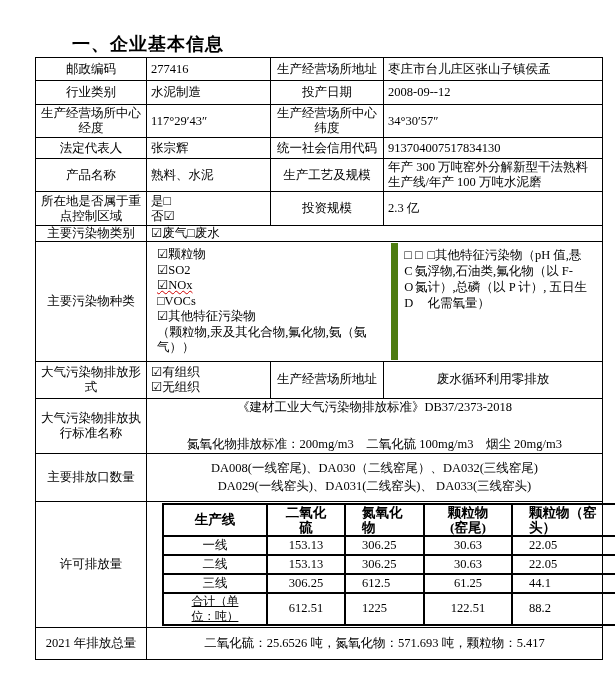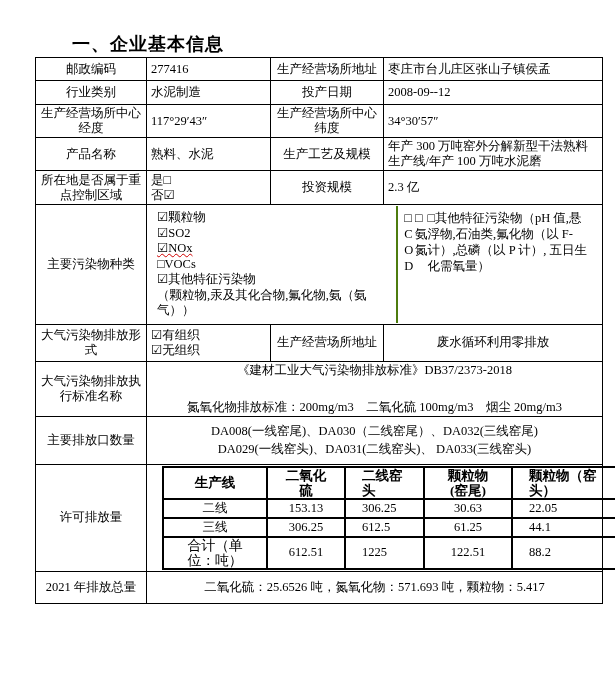--- a/index.html
+++ b/index.html
@@ -20,37 +20,37 @@
     border:1px solid #000; font-size:12.5px; line-height:15px;
     vertical-align:middle; padding:1px 4px; overflow:visible;
     word-break:break-all;
   }
   td.lab { text-align:center; padding:1px 2px; }
   td.val { text-align:left; }
   td.cen { text-align:center; }
   td.nopad { padding:0; }
   .pre { white-space:pre-wrap; }
   .split { display:flex; height:100%; align-items:stretch; }
-  .split-left { width:55.3%; border-right:2px solid #4d7c0f; box-sizing:border-box;
+  .split-left { width:55.3%; border-right:7px solid #4d7c0f; box-sizing:border-box;
                 padding:4px 6px; line-height:15.5px; }
   .split-right { flex:1; padding:4px 6px; display:flex; flex-direction:row;
                  justify-content:center; line-height:16px; }
   .wavy { text-decoration:underline; text-decoration-style:wavy;
           text-decoration-color:#d00000; text-decoration-thickness:1px; }
   .twoLine { display:flex; flex-direction:column; justify-content:center; gap:22px; }
   table.inner {
     border-collapse:collapse; table-layout:fixed;
     margin-left:11px; width:453px;
   }
   table.inner td {
     border:2px solid #000; height:17px; font-size:12.5px;
     padding:0 16px; line-height:15px;
   }
   table.inner tr.ihead td { font-weight:bold; font-size:13.5px; }
-  table.inner td.sum { font-size:14px; letter-spacing:-0.3px; }
+  table.inner td.sum { font-size:12px; letter-spacing:-0.3px;text-decoration:underline; }
 </style>
 </head>
 <body>
 
 <div class="doc-title">一、企业基本信息</div>
 
 <table class="main">
   <colgroup>
       <col style="width:111px">
       <col style="width:124px">
@@ -74,38 +74,48 @@
     <td class="val">2008-09--12</td>
   </tr>
 
   <tr style="height:21px">
     <td class="lab">生产经营场所中心经度</td>
     <td class="val">117°29′43″</td>
     <td class="lab">生产经营场所中心纬度</td>
     <td class="val">34°30′57″</td>
   </tr>
 
+  <tr style="height:21px">
+    <td class="lab">法定代表人</td>
+    <td class="val">张宗辉</td>
+    <td class="lab">统一社会信用代码</td>
+    <td class="val">913704007517834130</td>
+  </tr>
 
   <tr style="height:31px">
     <td class="lab">产品名称</td>
     <td class="val">熟料、水泥</td>
     <td class="lab">生产工艺及规模</td>
     <td class="val">年产 300 万吨窑外分解新型干法熟料生产线/年产 100 万吨水泥磨</td>
   </tr>
 
   <tr style="height:34px">
     <td class="lab">所在地是否属于重点控制区域</td>
     <td class="val">
       <div>是□</div>
       <div>否☑</div>
     </td>
     <td class="lab">投资规模</td>
     <td class="val">2.3 亿</td>
   </tr>
 
+  <tr style="height:16px">
+    <td class="lab" style="padding:0 2px">主要污染物类别</td>
+    <td class="val" colspan="3" style="padding:0 4px">☑废气□废水</td>
+  </tr>
 
   <tr style="height:87px">
     <td class="lab">主要污染物种类</td>
     <td class="nopad" colspan="3">
       <div class="split">
         <div class="split-left">
           <div>☑颗粒物</div>
           <div>☑SO2</div>
           <div><span class="wavy">☑NOx</span></div>
           <div>□VOCs</div>
@@ -159,23 +169,30 @@
               <col style="width:104px">
               <col style="width:78px">
               <col style="width:79px">
               <col style="width:88px">
               <col style="width:104px">
             </colgroup>
         <tbody>
               <tr class="ihead">
           <td class="cen">生产线</td>
           <td class="cen">二氧化硫</td>
-          <td class="val">二线窑头</td>
+          <td class="val">氮氧化物</td>
           <td class="cen">颗粒物(窑尾)</td>
           <td class="val">颗粒物（窑头）</td>
+        </tr>
+        <tr>
+          <td class="cen">一线</td>
+          <td class="cen">153.13</td>
+          <td class="val">306.25</td>
+          <td class="cen">30.63</td>
+          <td class="val">22.05</td>
         </tr>
         <tr>
           <td class="cen">二线</td>
           <td class="cen">153.13</td>
           <td class="val">306.25</td>
           <td class="cen">30.63</td>
           <td class="val">22.05</td>
         </tr>
         <tr>
           <td class="cen">三线</td>

